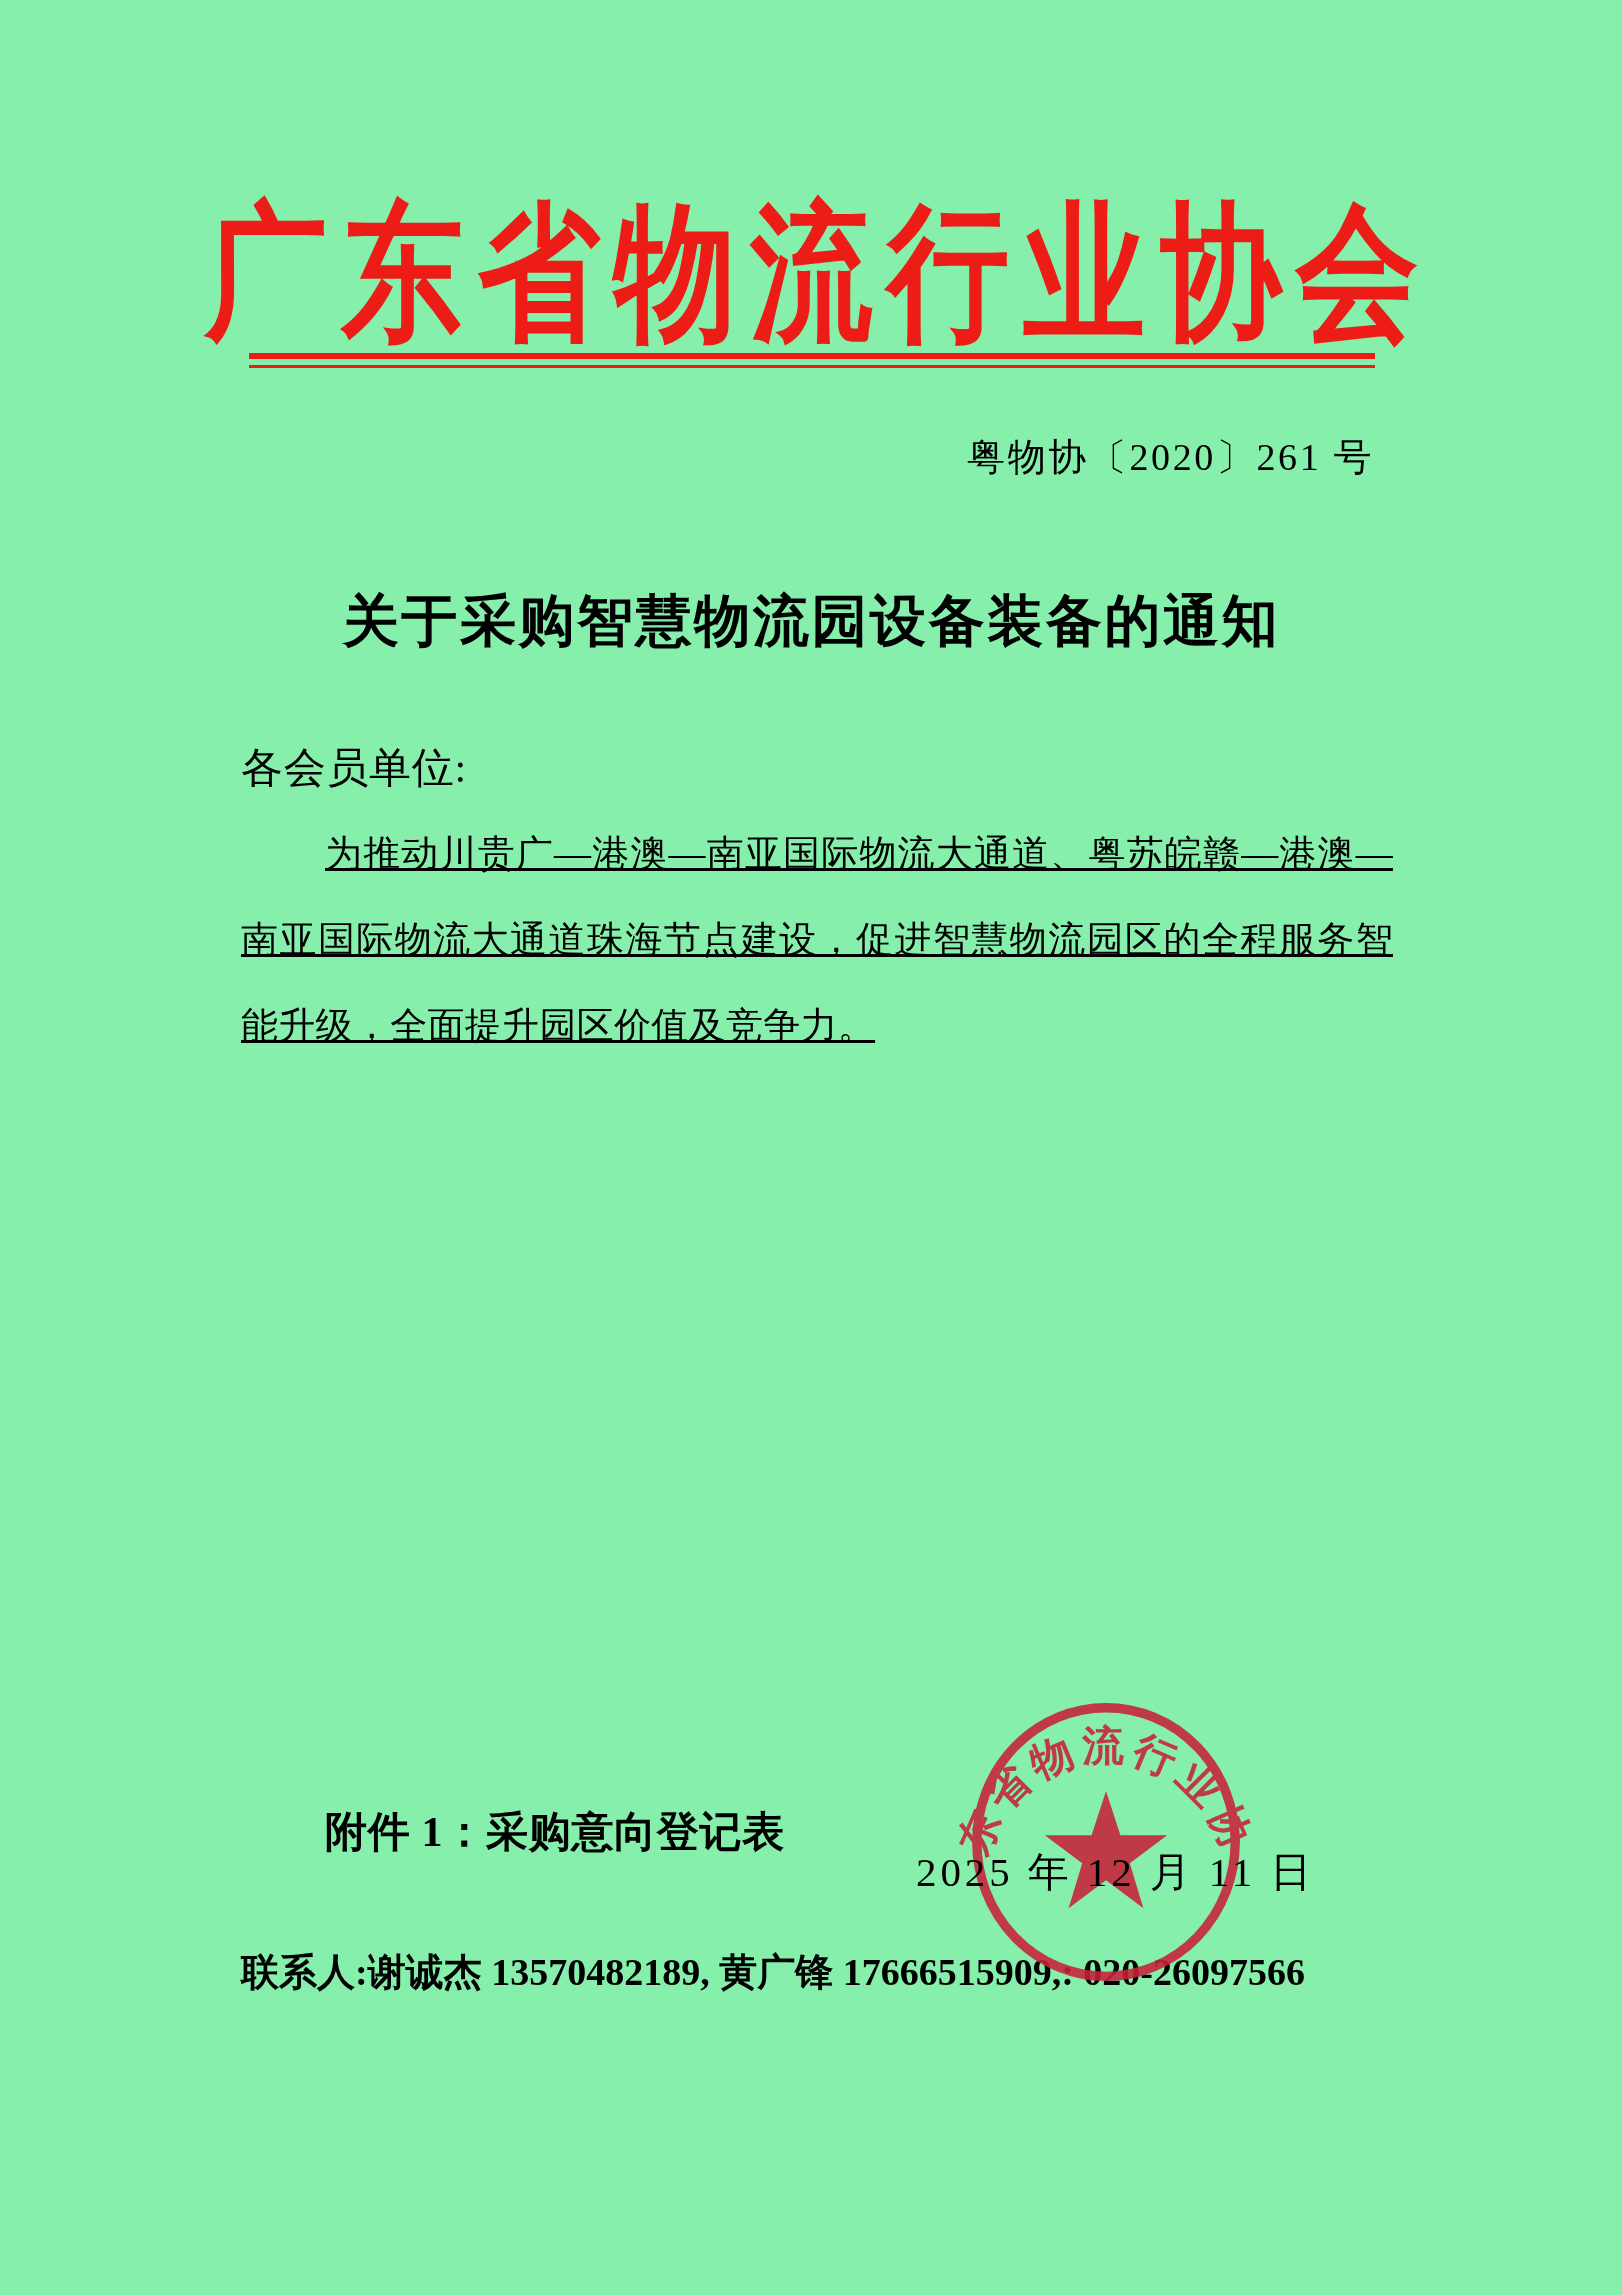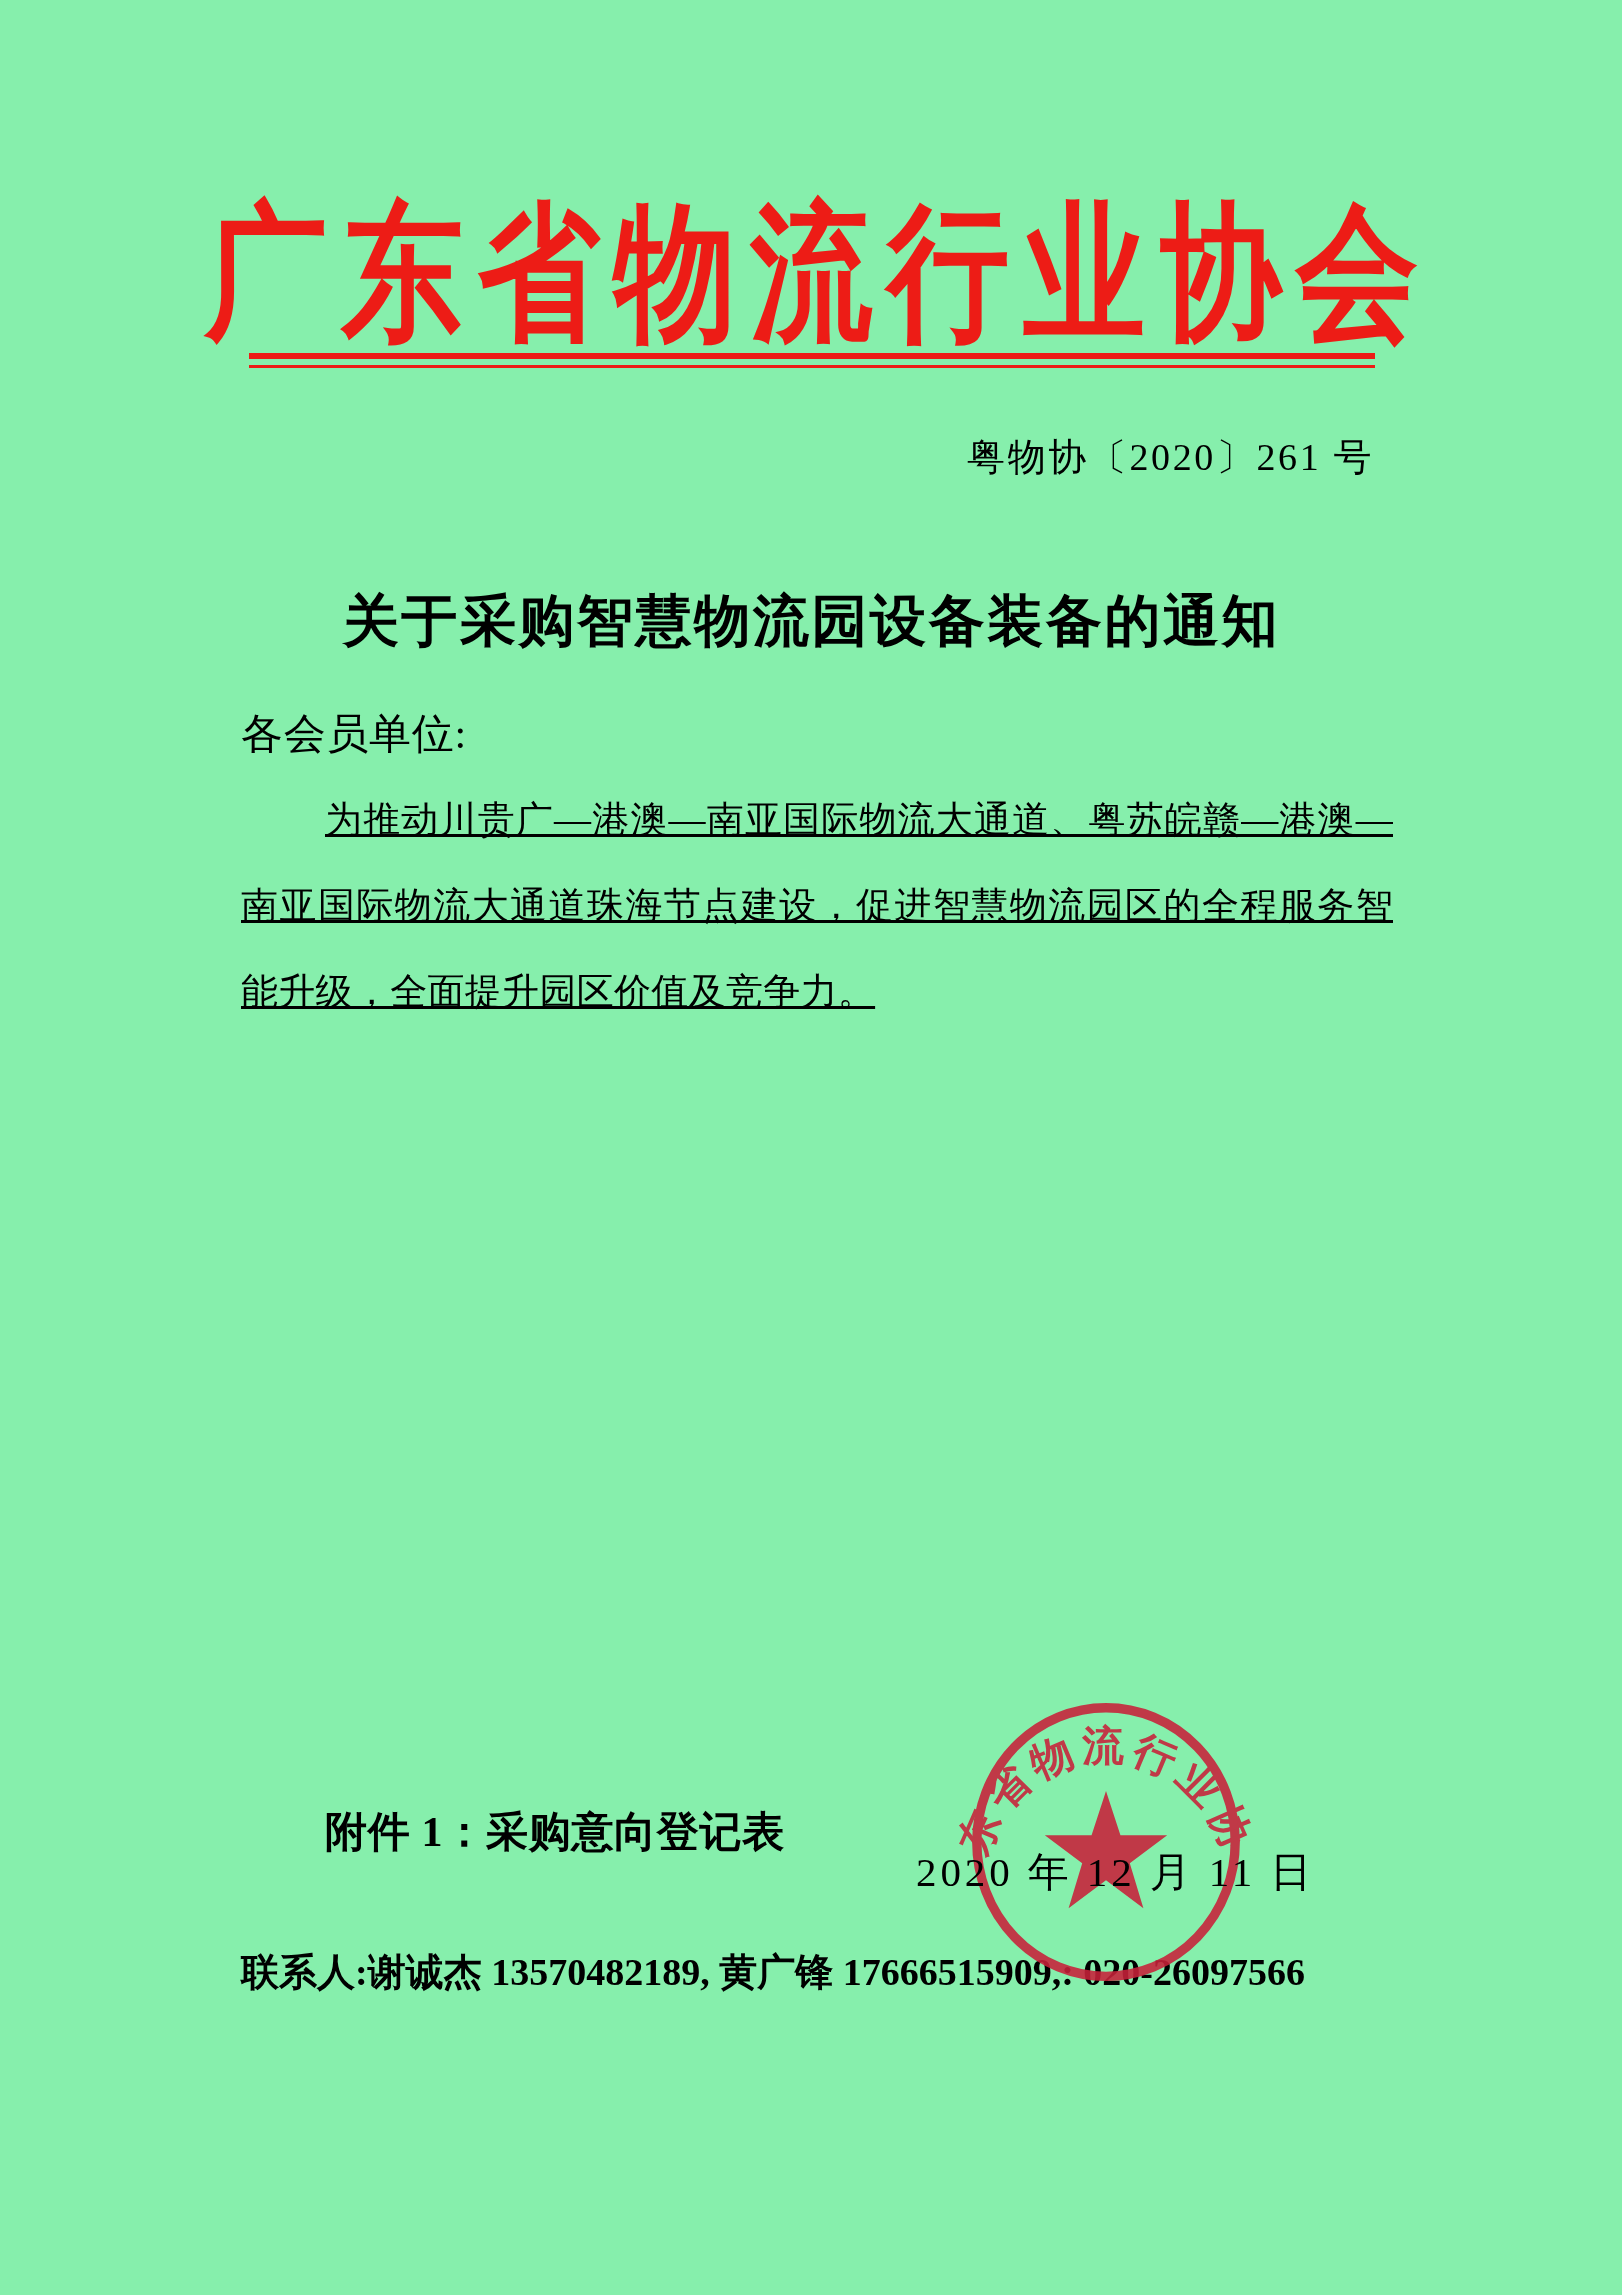--- a/index.html
+++ b/index.html
@@ -89,20 +89,21 @@
     position: absolute;
     left: 241px;
     top: 713px;
     width: 1152px;
   }
   .salutation {
     font-size: 42px;
     line-height: 1.0;
     letter-spacing: 0.7px;
     margin-bottom: 22px;
+    margin-top: 34px;
   }
   .para {
     font-size: 37px;
     line-height: 86px;
     letter-spacing: 0.3px;
     text-align: justify;
     text-justify: inter-ideograph;
     text-indent: 84px;
     margin: 0 0 3.9px 0;
     text-decoration: underline;
@@ -181,18 +182,18 @@
         <path id="sealArcBottom" d="M 68,225 A 140,145 0 0 0 332,225" fill="none"></path>
       </defs>
       <ellipse cx="200" cy="200" rx="152" ry="158" fill="none" stroke="#C8213A" stroke-width="11"></ellipse>
       <text font-family="&quot;Liberation Serif&quot;, serif" font-size="49" font-weight="700" fill="#C8213A" letter-spacing="7">
         <textPath href="#sealArc" startOffset="50%" text-anchor="middle">广东省物流行业协会</textPath>
       </text>
       <polygon points="200,140 217,192 272,192 228,225 244,278 200,245 156,278 172,225 128,192 183,192" fill="#C8213A"></polygon>
     </svg>
   </div>
 
-  <div class="sign-date">2020 年 12 月 11 日</div>
+  <div class="sign-date">2025 年 12 月 11 日</div>
 
   <div class="contact-line">联系人:谢诚杰 13570482189, 黄广锋 17666515909,: 020-26097566</div>
 
 </div>
 
 
 </body></html>

